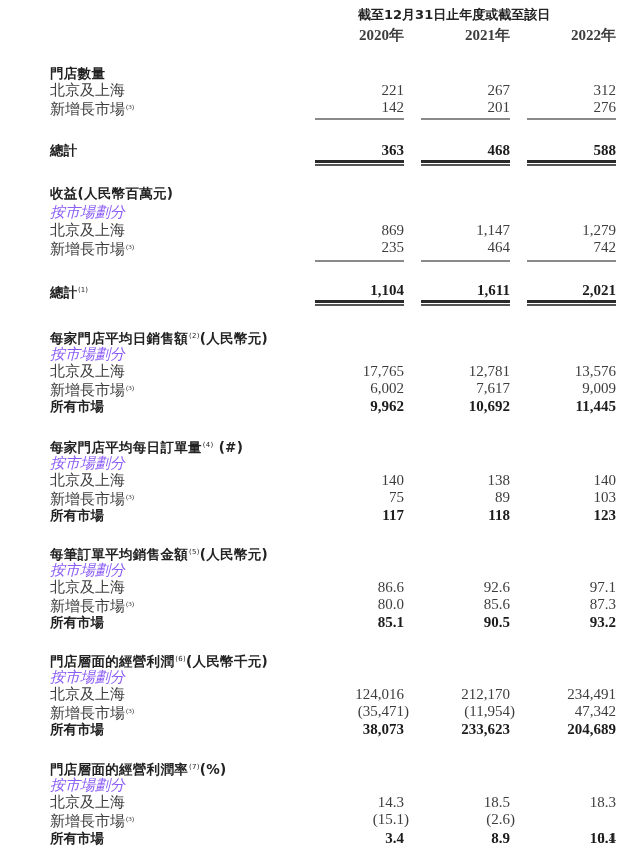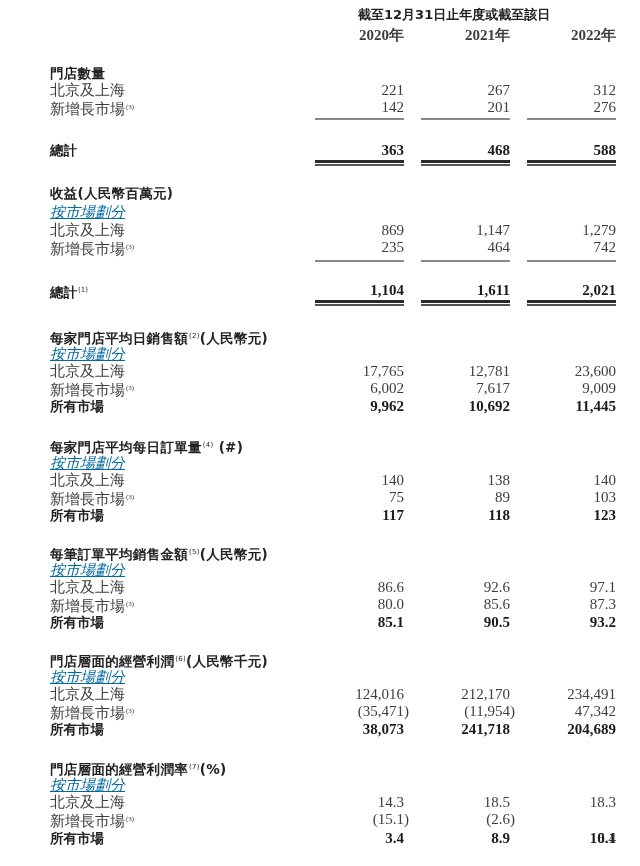--- a/index.html
+++ b/index.html
@@ -3,21 +3,21 @@
 <meta charset="utf-8">
 <style>
   html, body { margin: 0; padding: 0; background: #ffffff; }
   body { width: 640px; height: 866px; position: relative; overflow: hidden;
          font-family: "Liberation Serif", "DejaVu Serif", serif; color: #3a3a3a; }
   .abs { position: absolute; white-space: nowrap; }
   .hdr { font-family: "DejaVu Sans", "Liberation Sans", sans-serif; font-weight: bold; font-size: 13px; color: #222; }
   .col-head { font-weight: bold; font-size: 14px; color: #1e1e1e; }
   .label { left: 24px; font-size: 15px; line-height: 17px; height: 17px; color: #3d3d3d; margin-left: 26px; }
   .sec-title { font-family: "DejaVu Sans", "Liberation Sans", sans-serif; font-weight: bold; font-size: 13.5px; color: #222; letter-spacing: 0.3px; }
-  .ital { font-style: italic; color: #0369a1; text-decoration: underline; }
+  .ital { font-style: italic; color: #8b5cf6; }
   .bold-label { font-family: "DejaVu Sans", "Liberation Sans", sans-serif; font-weight: bold; font-size: 13.5px; color: #222; }
   sup { font-size: 7px; vertical-align: 5px; margin-left: 1px; font-weight: normal; }
   .num { font-size: 15px; line-height: 17px; height: 17px; text-align: right; width: 90px; color: #3d3d3d; }
   .num.b { font-weight: bold; color: #1c1c1c; }
   .c0 { left: 314px; } .c1 { left: 420px; } .c2 { left: 526px; }
   .rule { position: absolute; height: 2px; background: #8a8a8a; width: 89px; }
   .dbl  { position: absolute; height: 6px; width: 89px; border-top: 3px solid #2a2a2a; box-sizing: border-box; }
   .dbl::after { content: ""; position: absolute; left: 0; right: 0; top: 1px; height: 1.5px; background: #555; }
   .r0 { left: 315px; } .r1 { left: 421px; } .r2 { left: 527px; }
 </style>
@@ -68,21 +68,21 @@
 <div class="abs num b c2" style="top:282px;">2,021</div>
 <div class="dbl r0" style="top:300px;"></div>
 <div class="dbl r1" style="top:300px;"></div>
 <div class="dbl r2" style="top:300px;"></div>
 
 <div class="abs label sec-title" style="top:328px;"><span>每家門店平均日銷售額</span><sup>(2)</sup><span>(人民幣元)</span></div>
 <div class="abs label ital" style="top:346px;">按市場劃分</div>
 <div class="abs label" style="top:363px;">北京及上海</div>
 <div class="abs num c0" style="top:363px;">17,765</div>
 <div class="abs num c1" style="top:363px;">12,781</div>
-<div class="abs num c2" style="top:363px;">23,600</div>
+<div class="abs num c2" style="top:363px;">13,576</div>
 <div class="abs label" style="top:380px;"><span>新增長市場</span><sup>(3)</sup></div>
 <div class="abs num c0" style="top:380px;">6,002</div>
 <div class="abs num c1" style="top:380px;">7,617</div>
 <div class="abs num c2" style="top:380px;">9,009</div>
 <div class="abs label bold-label" style="top:398px;">所有市場</div>
 <div class="abs num b c0" style="top:398px;">9,962</div>
 <div class="abs num b c1" style="top:398px;">10,692</div>
 <div class="abs num b c2" style="top:398px;">11,445</div>
 
 <div class="abs label sec-title" style="top:437px;"><span>每家門店平均每日訂單量</span><sup>(4)</sup><span> (#)</span></div>
@@ -120,21 +120,21 @@
 <div class="abs label" style="top:686px;">北京及上海</div>
 <div class="abs num c0" style="top:686px;">124,016</div>
 <div class="abs num c1" style="top:686px;">212,170</div>
 <div class="abs num c2" style="top:686px;">234,491</div>
 <div class="abs label" style="top:703px;"><span>新增長市場</span><sup>(3)</sup></div>
 <div class="abs num c0" style="top:703px; left:319px;">(35,471)</div>
 <div class="abs num c1" style="top:703px; left:425px;">(11,954)</div>
 <div class="abs num c2" style="top:703px;font-family:Liberation Serif, serif;">47,342</div>
 <div class="abs label bold-label" style="top:721px;">所有市場</div>
 <div class="abs num b c0" style="top:721px;">38,073</div>
-<div class="abs num b c1" style="top:721px;">241,718</div>
+<div class="abs num b c1" style="top:721px;">233,623</div>
 <div class="abs num b c2" style="top:721px;">204,689</div>
 
 <div class="abs label sec-title" style="top:759px;"><span>門店層面的經營利潤率</span><sup>(7)</sup><span>(%)</span></div>
 <div class="abs label ital" style="top:777px;">按市場劃分</div>
 <div class="abs label" style="top:794px;">北京及上海</div>
 <div class="abs num c0" style="top:794px;">14.3</div>
 <div class="abs num c1" style="top:794px;">18.5</div>
 <div class="abs num c2" style="top:794px;">18.3</div>
 <div class="abs label" style="top:811px;"><span>新增長市場</span><sup>(3)</sup></div>
 <div class="abs num c0" style="top:811px; left:319px;">(15.1)</div>

